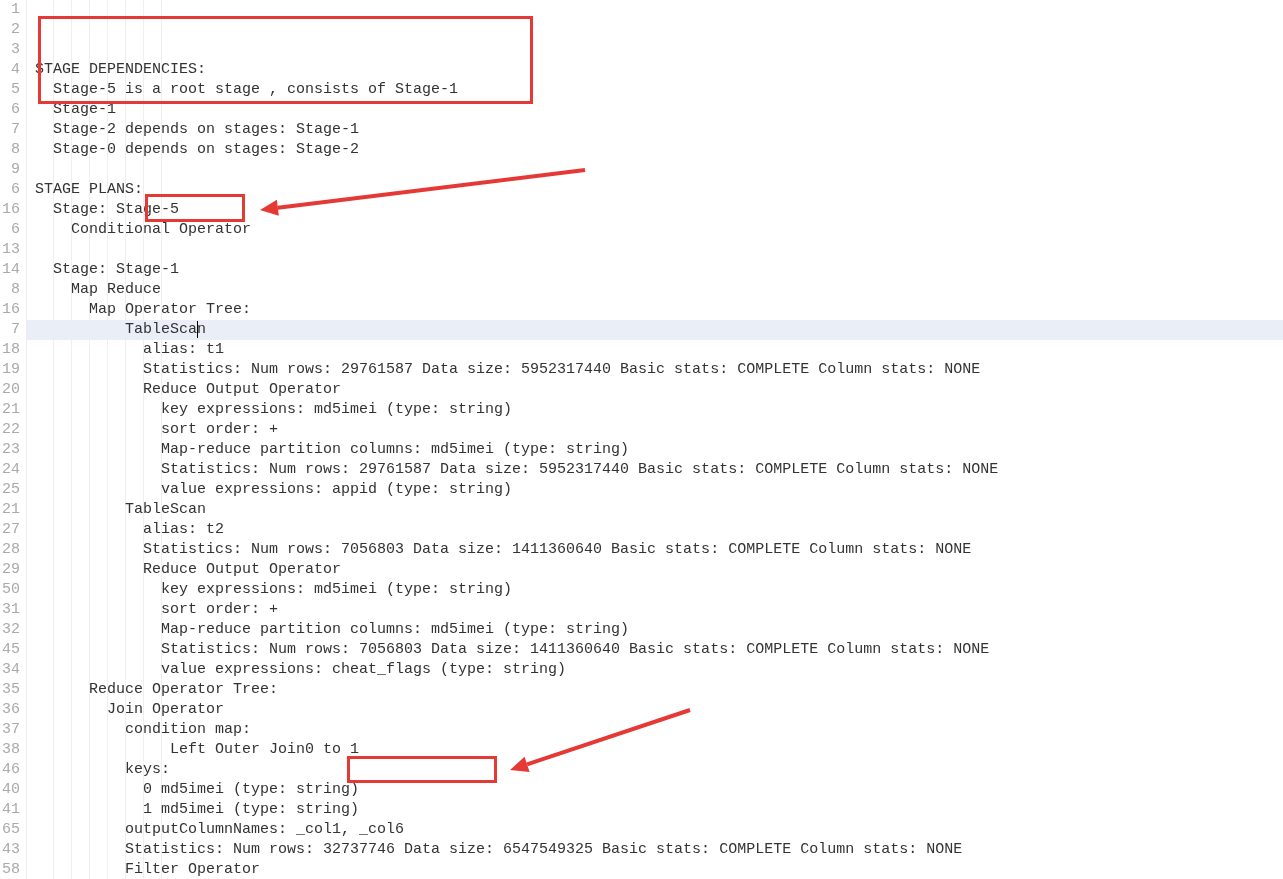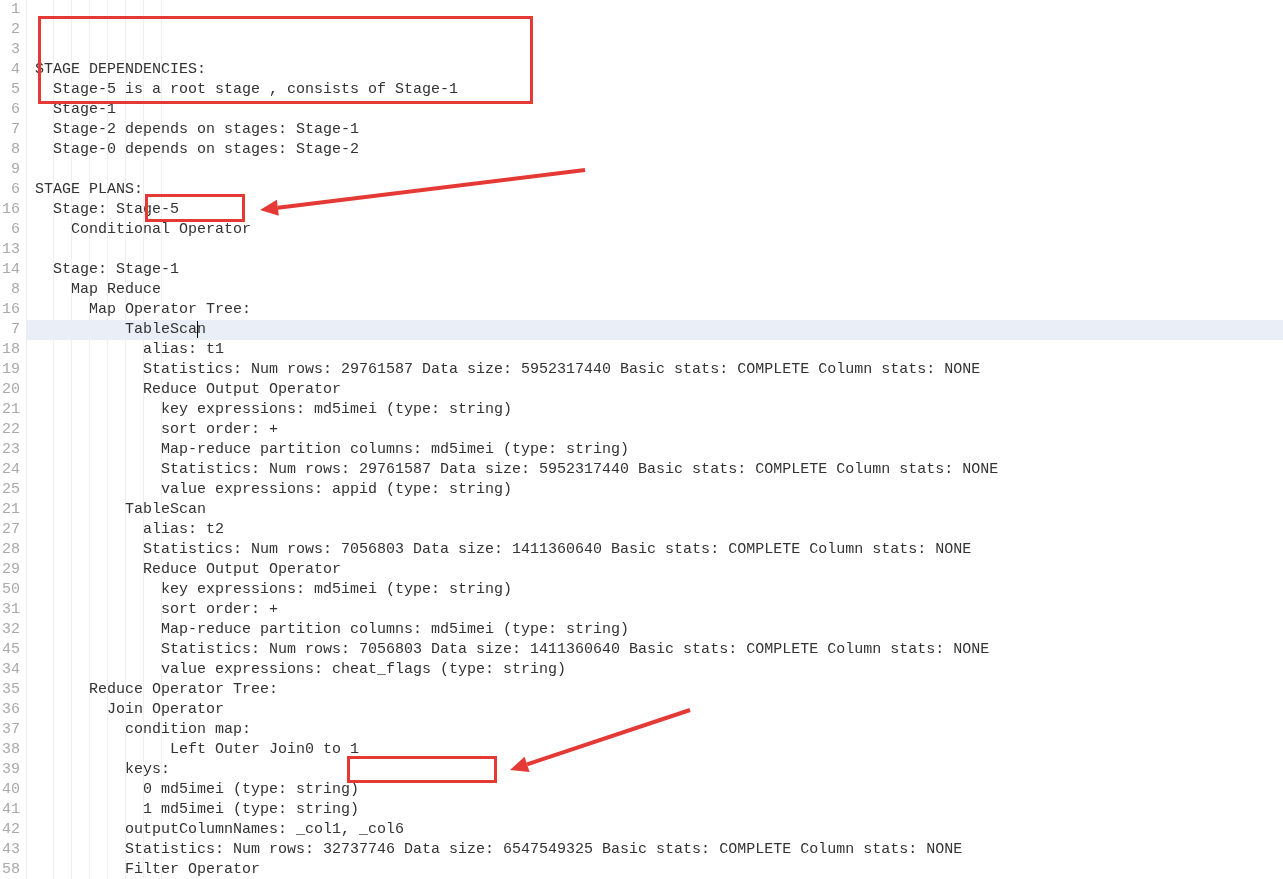--- a/index.html
+++ b/index.html
@@ -112,24 +112,24 @@
       <div>29</div>
       <div>50</div>
       <div>31</div>
       <div>32</div>
       <div>45</div>
       <div>34</div>
       <div>35</div>
       <div>36</div>
       <div>37</div>
       <div>38</div>
-      <div>39</div>
+      <div>46</div>
       <div>40</div>
       <div>41</div>
-      <div>42</div>
+      <div>65</div>
       <div>43</div>
       <div>58</div>
     </div>
   <div class="code" id="code">
     <div class="guides" id="guides"><div class="vguide" style="left: 18px;"></div><div class="vguide" style="left: 36px;"></div><div class="vguide" style="left: 54px;"></div><div class="vguide" style="left: 72px;"></div><div class="vguide" style="left: 90px;"></div><div class="vguide" style="left: 108px;"></div><div class="vguide" style="left: 126px;"></div></div>
   <div class="line">STAGE DEPENDENCIES:</div><div class="line">  Stage-5 is a root stage , consists of Stage-1</div><div class="line">  Stage-1</div><div class="line">  Stage-2 depends on stages: Stage-1</div><div class="line">  Stage-0 depends on stages: Stage-2</div><div class="line"></div><div class="line">STAGE PLANS:</div><div class="line">  Stage: Stage-5</div><div class="line">    Conditional Operator</div><div class="line"></div><div class="line">  Stage: Stage-1</div><div class="line">    Map Reduce</div><div class="line">      Map Operator Tree:</div><div class="line current">          TableScan<span class="caret" style="left: 170px;"></span></div><div class="line">            alias: t1</div><div class="line">            Statistics: Num rows: 29761587 Data size: 5952317440 Basic stats: COMPLETE Column stats: NONE</div><div class="line">            Reduce Output Operator</div><div class="line">              key expressions: md5imei (type: string)</div><div class="line">              sort order: +</div><div class="line">              Map-reduce partition columns: md5imei (type: string)</div><div class="line">              Statistics: Num rows: 29761587 Data size: 5952317440 Basic stats: COMPLETE Column stats: NONE</div><div class="line">              value expressions: appid (type: string)</div><div class="line">          TableScan</div><div class="line">            alias: t2</div><div class="line">            Statistics: Num rows: 7056803 Data size: 1411360640 Basic stats: COMPLETE Column stats: NONE</div><div class="line">            Reduce Output Operator</div><div class="line">              key expressions: md5imei (type: string)</div><div class="line">              sort order: +</div><div class="line">              Map-reduce partition columns: md5imei (type: string)</div><div class="line">              Statistics: Num rows: 7056803 Data size: 1411360640 Basic stats: COMPLETE Column stats: NONE</div><div class="line">              value expressions: cheat_flags (type: string)</div><div class="line">      Reduce Operator Tree:</div><div class="line">        Join Operator</div><div class="line">          condition map:</div><div class="line">               Left Outer Join0 to 1</div><div class="line">          keys:</div><div class="line">            0 md5imei (type: string)</div><div class="line">            1 md5imei (type: string)</div><div class="line">          outputColumnNames: _col1, _col6</div><div class="line">          Statistics: Num rows: 32737746 Data size: 6547549325 Basic stats: COMPLETE Column stats: NONE</div><div class="line">          Filter Operator</div></div>
 </div>
 
 <div class="annot" id="box-deps" style="left: 38px; top: 16px; width: 495px; height: 88px;"></div>
 <div class="annot" id="box-stage1" style="left: 145px; top: 194px; width: 100px; height: 28px;"></div>

